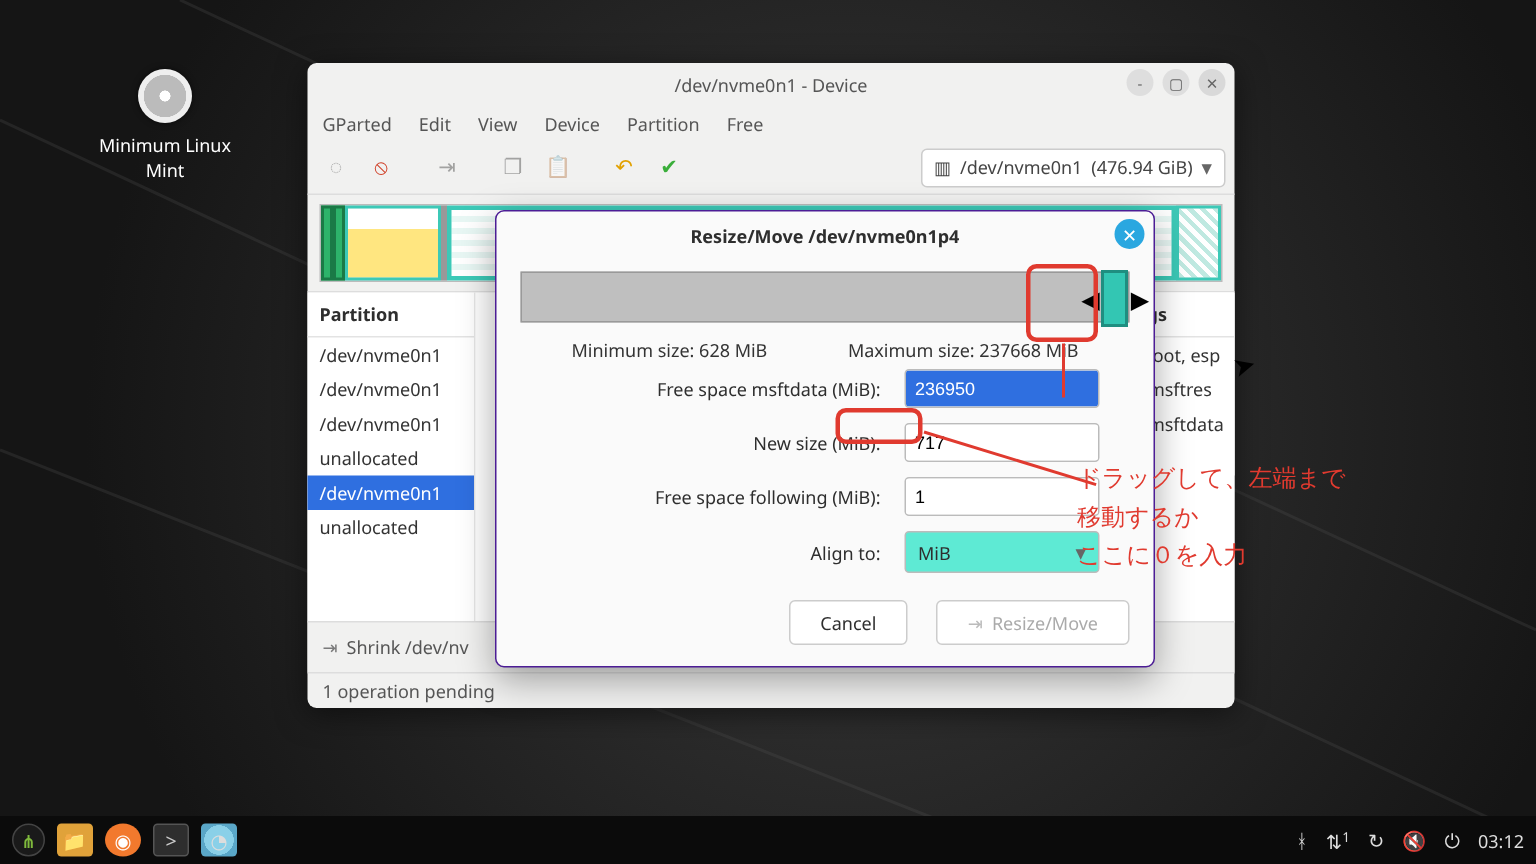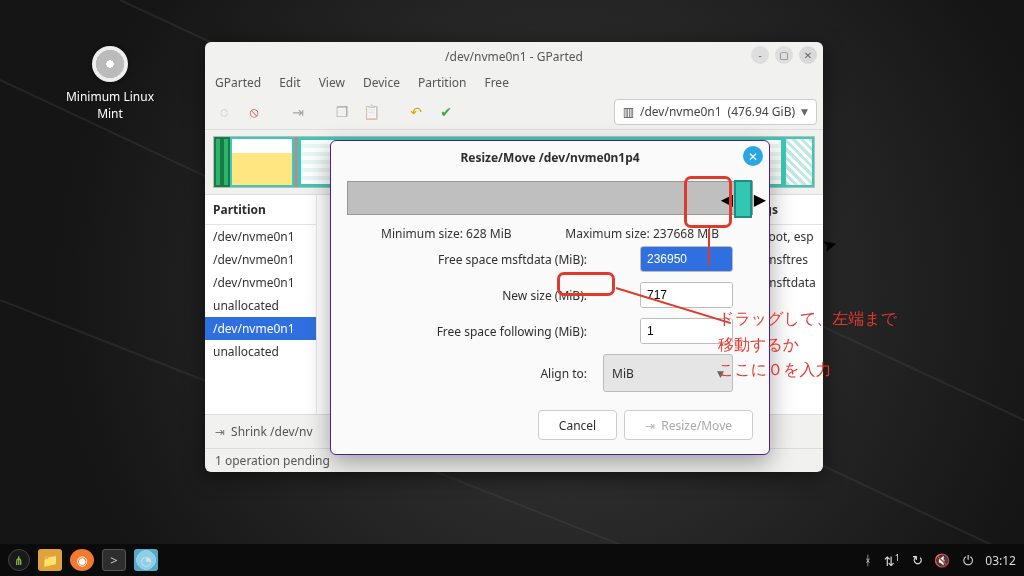--- a/index.html
+++ b/index.html
@@ -92,28 +92,28 @@
   .dlg-bar .handle.l { right:18px; }
   .dlg-bar .handle.r { right:-15px; }
 
   .dlg-sizes { display:flex; justify-content:space-between; margin:10px 50px 4px;
                font-size:12px; color:#333; }
 
   .dlg-grid { display:grid; grid-template-columns: 1fr 130px; row-gap:10px;
               align-items:center; margin:4px 36px 0; font-size:12px; }
   .dlg-grid .lbl { text-align:right; padding-right:16px; }
   .spin { display:flex; height:26px; border:1px solid #bbb; border-radius:3px;
-          overflow:hidden; background:#ec4899;margin-left:37px; }
+          overflow:hidden; background:#ec4899; }
   .spin input { flex:1; border:0; outline:0; padding:0 6px; font-size:12px; }
   .spin input.hl { background:#2f6fe0; color:#fff; }
-  .combo { height:38px; border:1px solid #bbb; border-radius:3px; background:#e5e5e5;
+  .combo { height:28px; border:1px solid #bbb; border-radius:3px; background:#5eead4;
            display:flex; align-items:center; padding:0 8px; justify-content:space-between;
            cursor:pointer; }
 
-  .dlg-actions { display:flex; justify-content:flex-end; gap:7px; padding:18px 16px 14px; }
+  .dlg-actions { display:flex; justify-content:flex-end; gap:19px; padding:18px 16px 14px; }
   .btn { height:30px; padding:0 20px; border:1px solid #ccc; border-radius:4px;
          background:#fff; display:flex; align-items:center; font-size:12px; cursor:pointer; }
   .btn.dis { color:#aaa; cursor:default; }
 
   
   .anno { position:absolute; pointer-events:none; }
   .anno-red { color:#e03a2f; font-size:16px; line-height:1.6; }
   .rbox { position:absolute; border:3px solid #e03a2f; border-radius:7px; }
   .rline { position:absolute; background:#e03a2f; height:2px; transform-origin:left center; }
 
@@ -146,21 +146,21 @@
   <line x1="0" y1="300" x2="700" y2="576"></line>
 </svg>
 
 <div class="desktop-icon">
   <div class="disc"></div>
   <div>Minimum Linux Mint</div>
 </div>
 
 <div class="window">
   <div class="titlebar">
-    <span>/dev/nvme0n1 - GParted</span>
+    <span>/dev/nvme0n1 - Device</span>
     <div class="tb-buttons">
       <div class="tb-btn">‐</div>
       <div class="tb-btn">▢</div>
       <div class="tb-btn close">✕</div>
     </div>
   </div>
 
   <div class="menubar">
     <span>GParted</span>
     <span>Edit</span>

